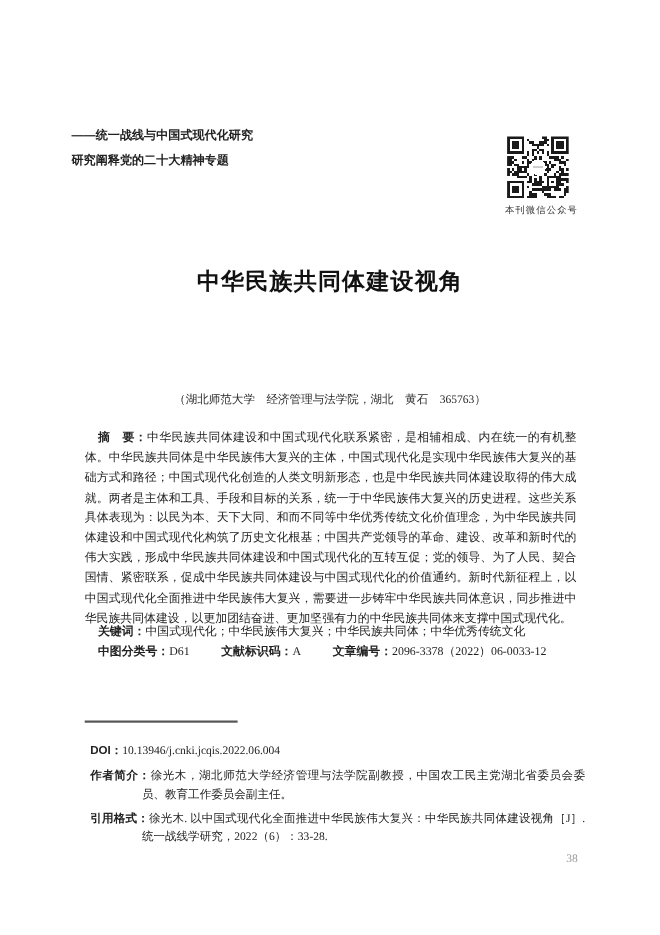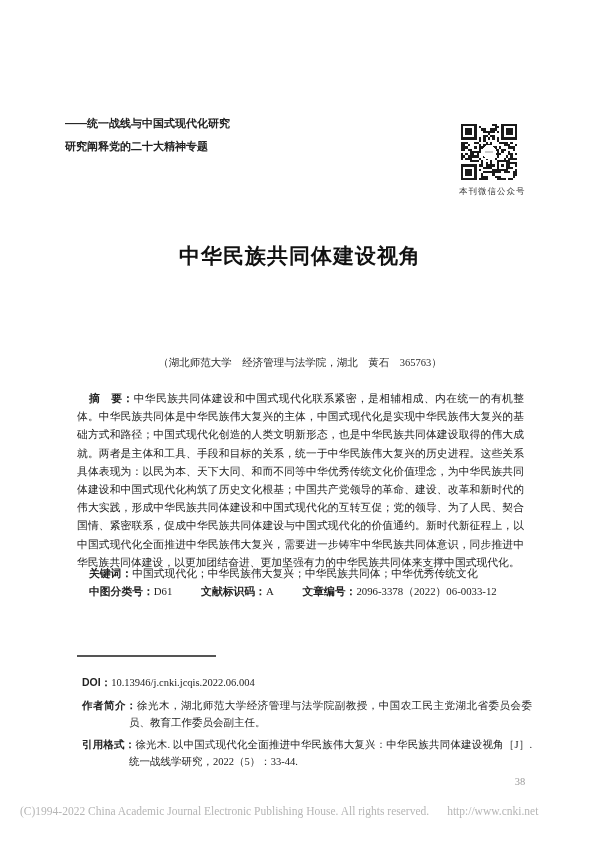--- a/index.html
+++ b/index.html
@@ -402,20 +402,19 @@
     <span class="pair"><span class="lbl">中图分类号：</span><span>D61</span></span>
     <span class="pair"><span class="lbl">文献标识码：</span><span>A</span></span>
     <span class="pair"><span class="lbl">文章编号：</span><span>2096-3378（2022）06-0033-12</span></span>
   </div>
 
   <div class="divider"></div>
 
   <div class="footnotes">
     <div class="fn-item doi"><span class="lbl">DOI：</span><span>10.13946/j.cnki.jcqis.2022.06.004</span></div>
     <div class="fn-item"><span class="lbl">作者简介：</span><span>徐光木，湖北师范大学经济管理与法学院副教授，中国农工民主党湖北省委员会委员、教育工作委员会副主任。</span></div>
-    <div class="fn-item"><span class="lbl">引用格式：</span><span>徐光木. 以中国式现代化全面推进中华民族伟大复兴：中华民族共同体建设视角［J］. 统一战线学研究，2022（5）：33-44.</span></div>
+    <div class="fn-item"><span class="lbl">引用格式：</span><span>徐光木. 以中国式现代化全面推进中华民族伟大复兴：中华民族共同体建设视角［J］. 统一战线学研究，2022（6）：33-28.</span></div>
   </div>
 
   <div class="page-num">38</div>
 
-  <div class="copyright"><span>(C)1994-2022 China Academic Journal Electronic Publishing House. All rights reserved.</span><span class="url">http://www.cnki.net</span></div>
 
 </div>
 
 </body></html>

